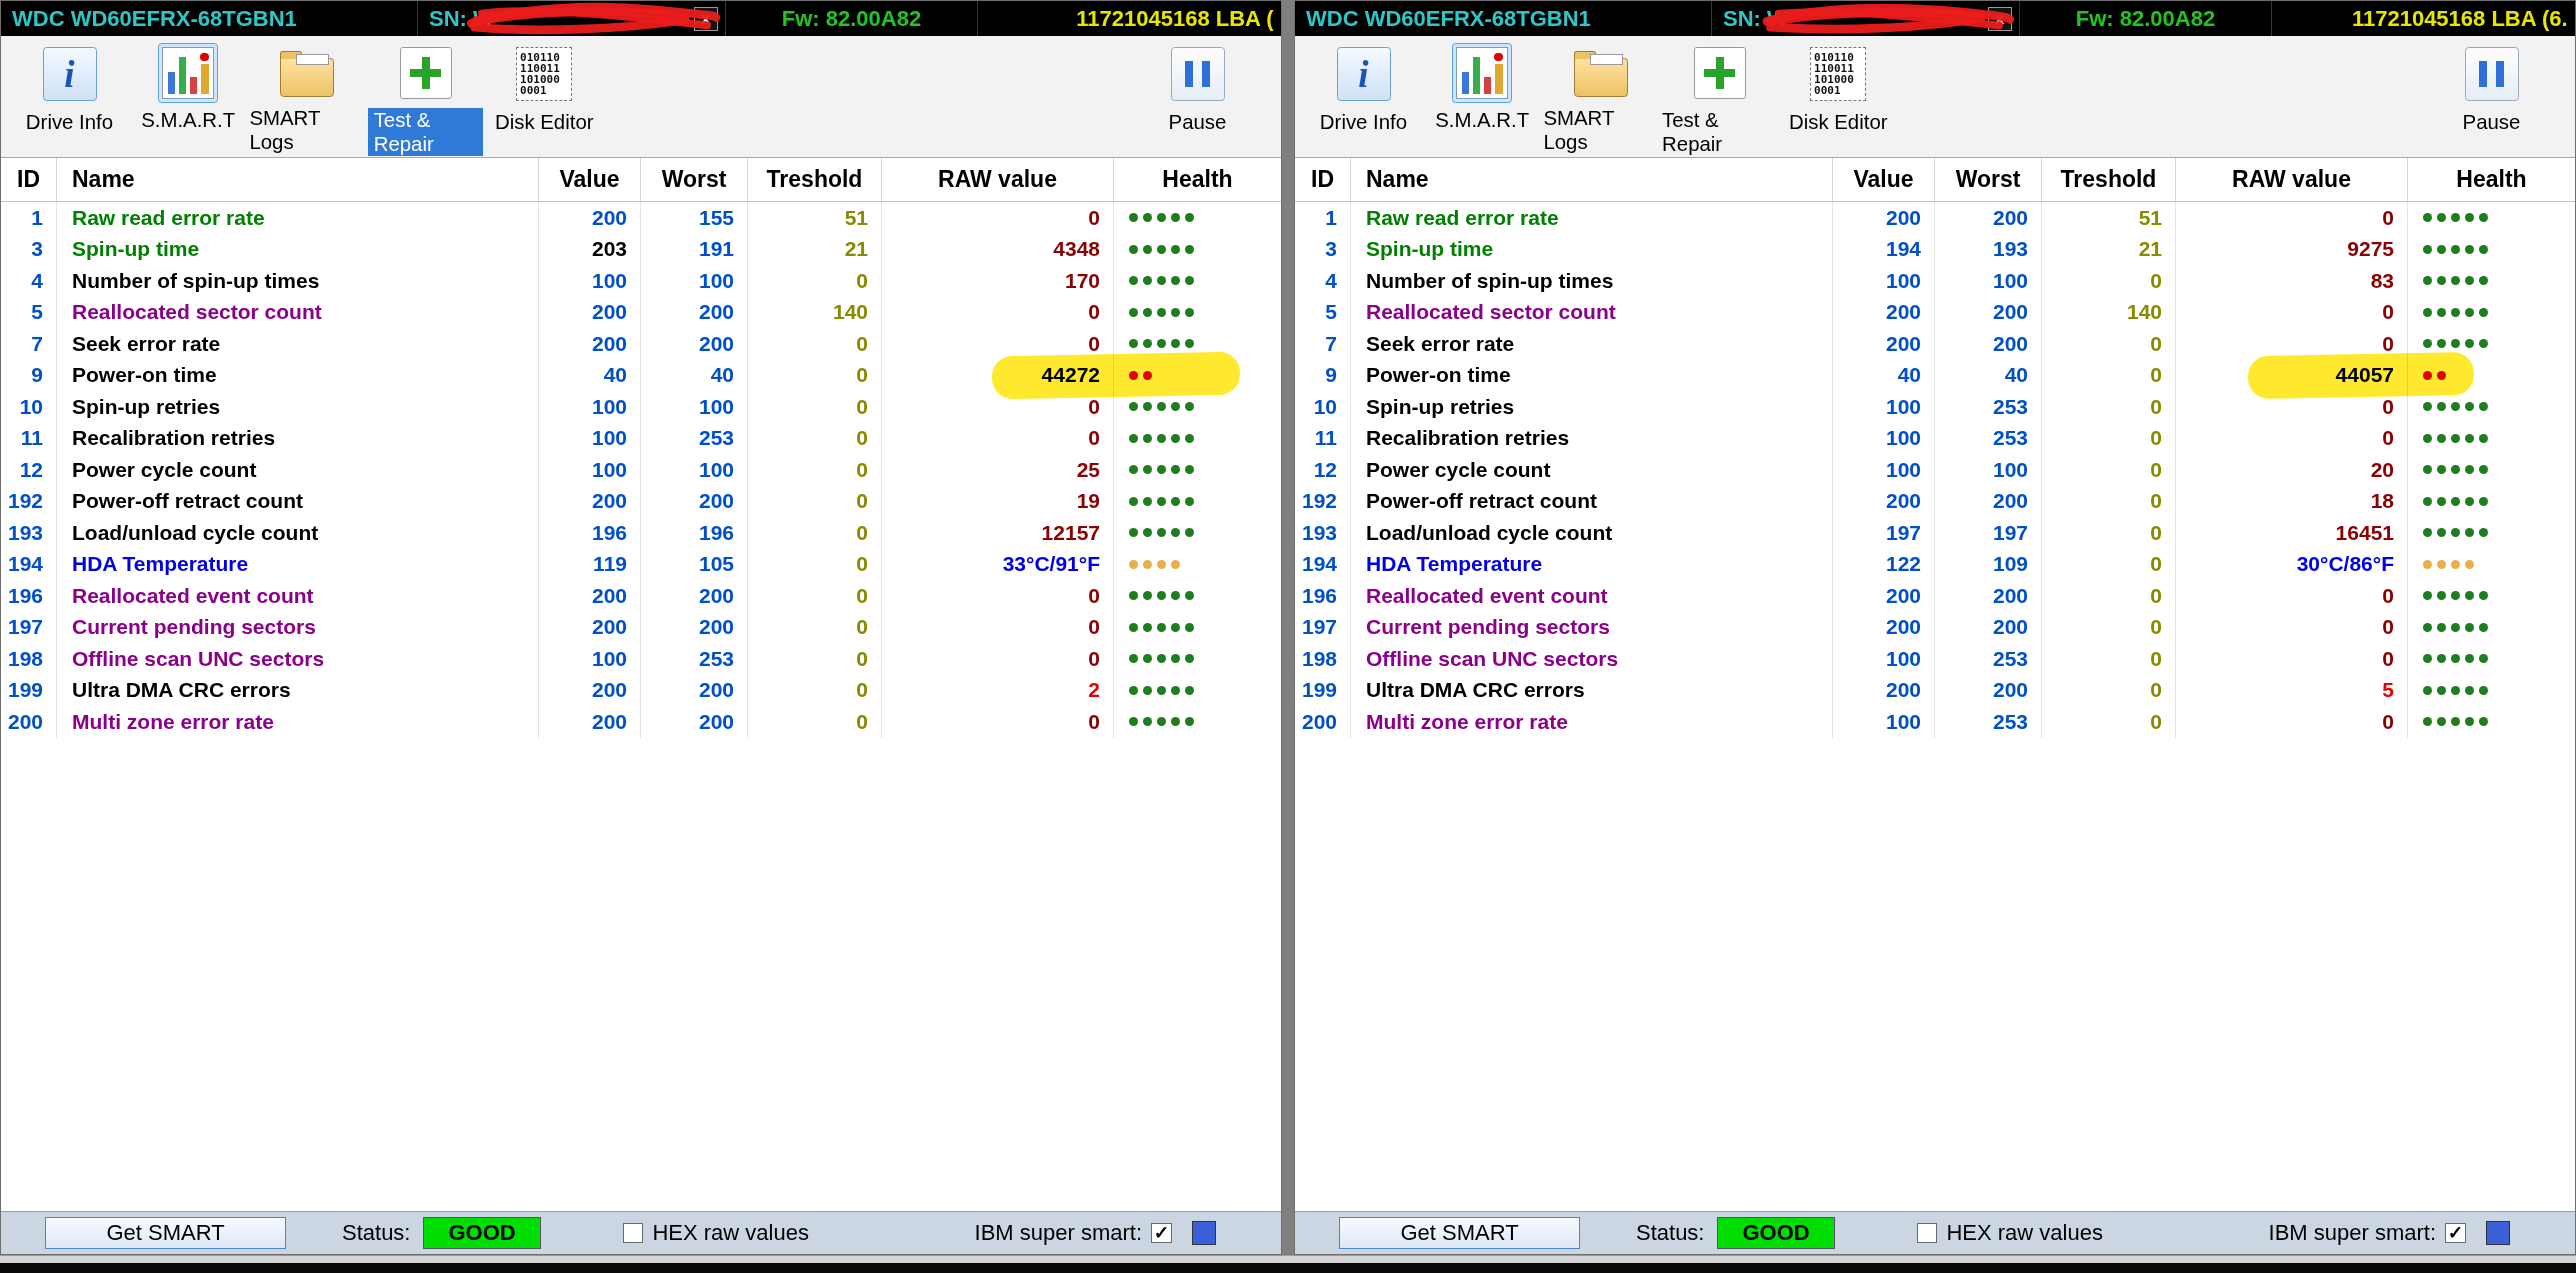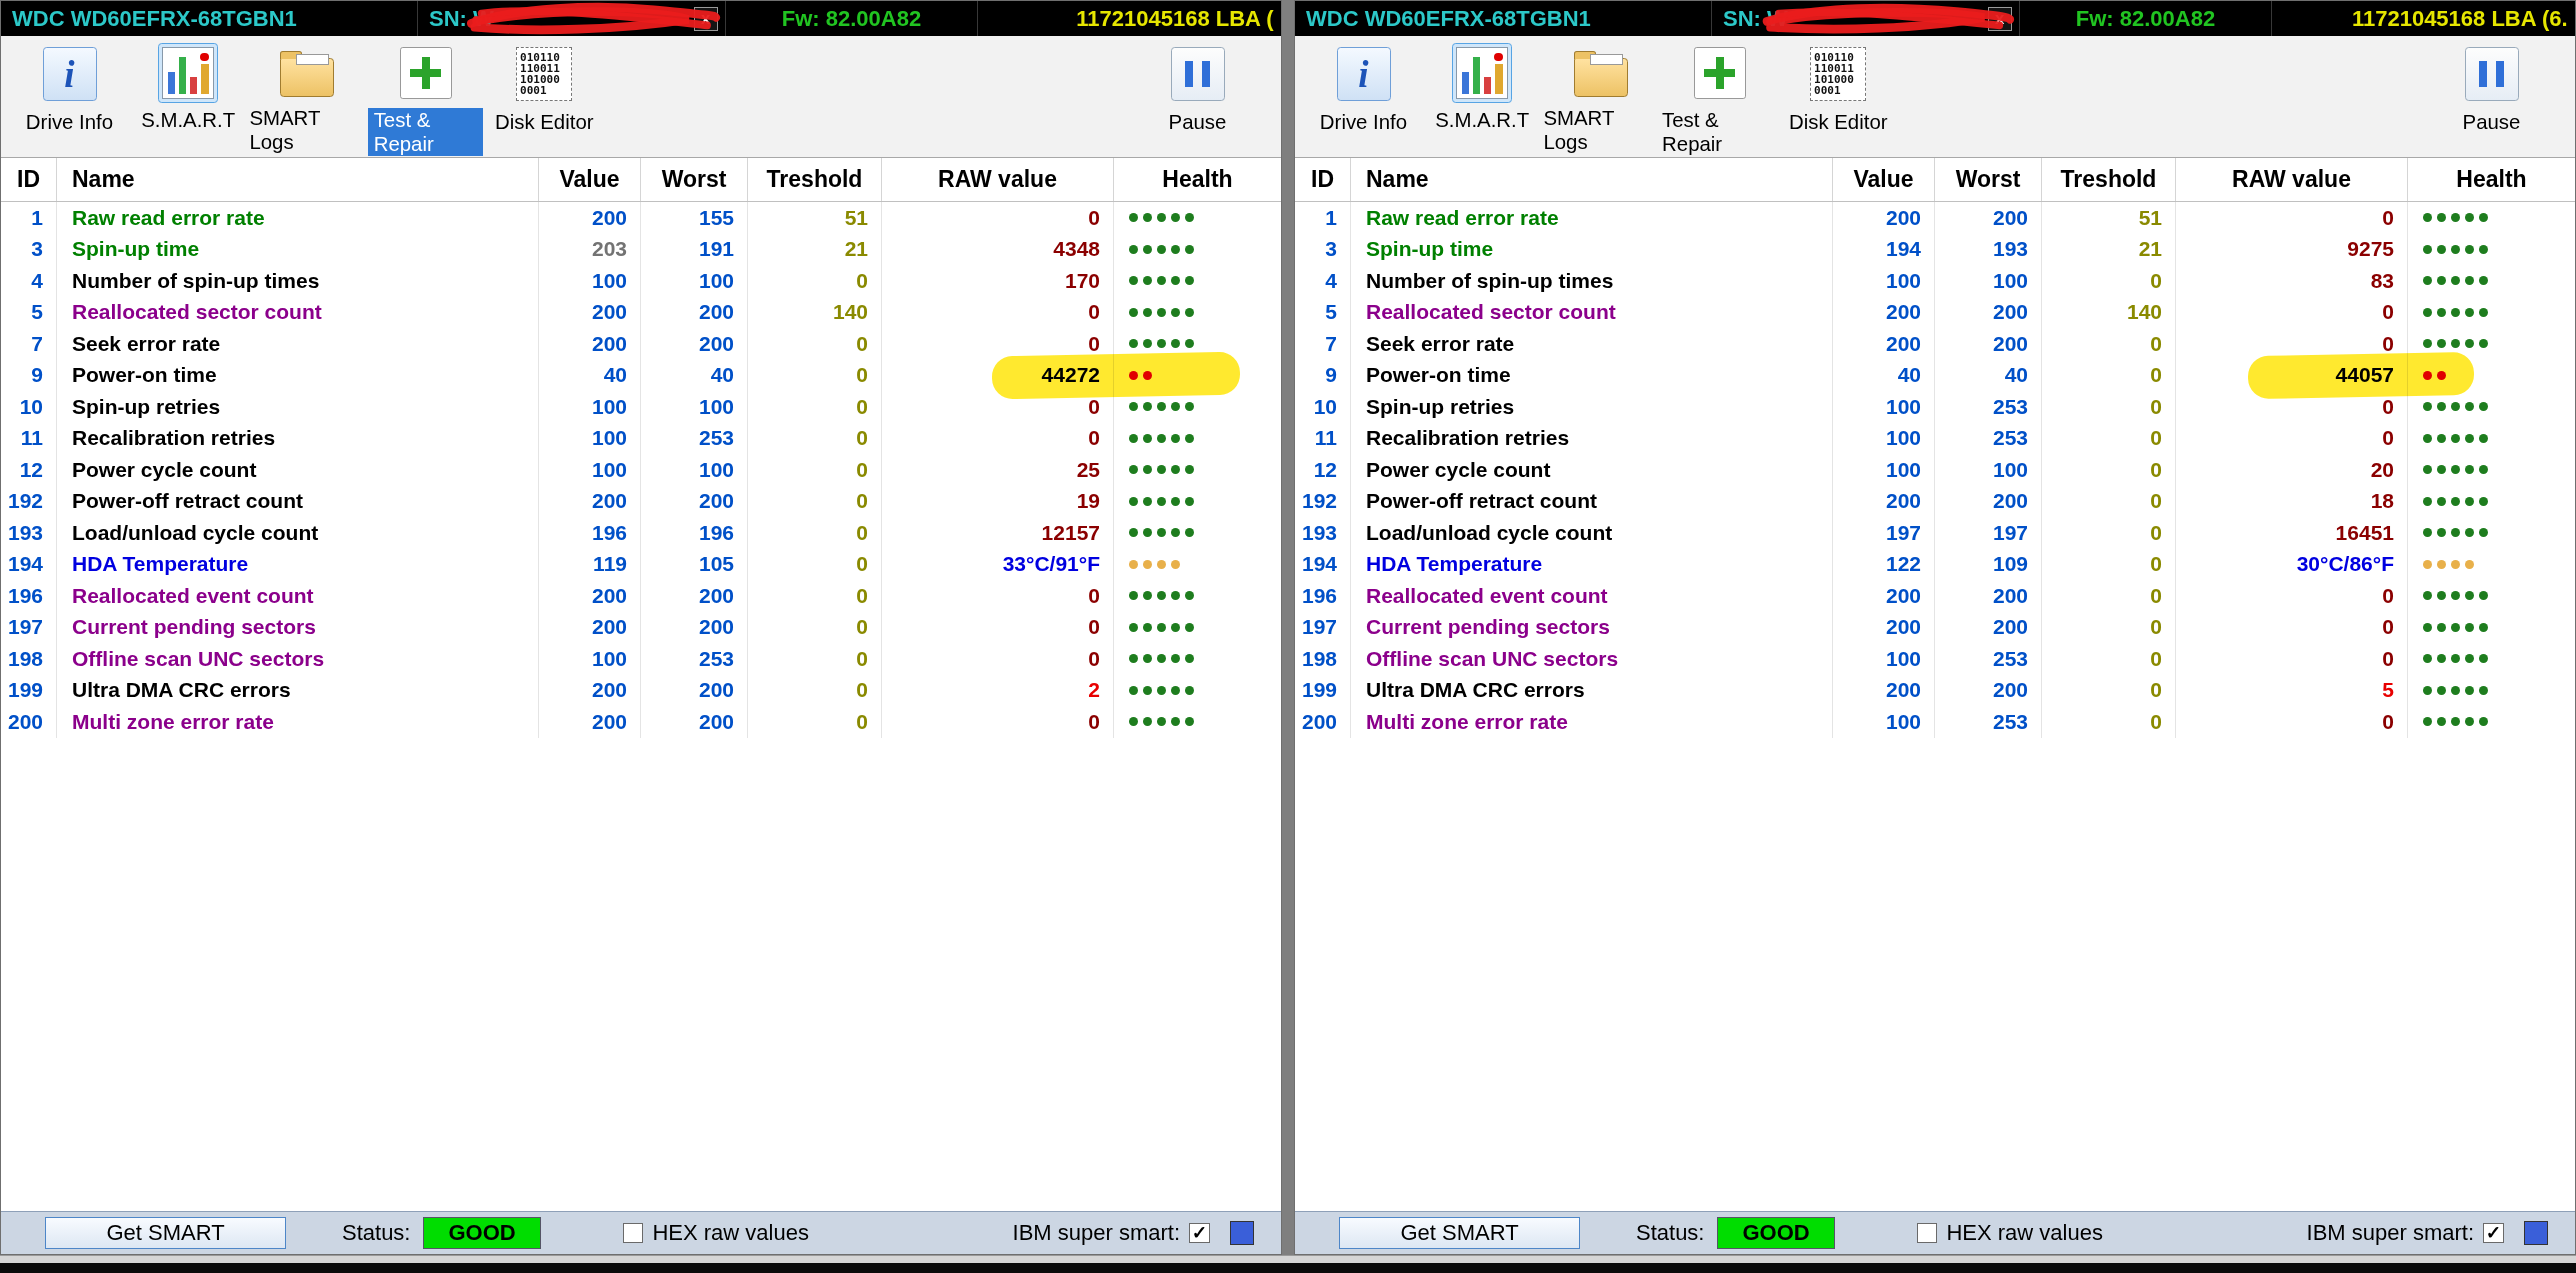--- a/index.html
+++ b/index.html
@@ -93,21 +93,21 @@
   .statusbar{position:absolute;left:0;bottom:0;width:100%;height:43px;background:#ccd6e3;
     border-top:0.9px solid #8ea0b8;display:flex;align-items:center;font-size:22px;color:#000;box-sizing:border-box;}
   .btn-getsmart{margin-left:44px;width:241px;height:31.5px;border:1.9px solid #4d86c8;
     background:linear-gradient(#f8fbff,#dde7f3);display:flex;align-items:center;justify-content:center;
     font-size:22px;box-sizing:border-box;}
   .status-label{margin-left:56px;}
   .status-good{margin-left:13px;background:var(--good-bg);border:0.9px solid #556;padding:1.9px 24px;font-weight:bold;}
   .chk{width:20.4px;height:20.4px;background:#fff;border:0.9px solid #6a6a6a;display:inline-flex;
     align-items:center;justify-content:center;font-size:18.5px;font-weight:bold;box-sizing:border-box;}
   .hex-group{margin-left:82px;display:flex;align-items:center;gap:9.3px;}
-  .ibm-group{margin-left:auto;margin-right:27px;display:flex;align-items:center;gap:9.3px;}
+  .ibm-group{margin-left:auto;margin-right:65px;display:flex;align-items:center;gap:9.3px;}
   .swatch{width:22px;height:22px;border:0.9px solid #333;background:#3a5fd9;margin-left:11px;}
 
   
   .footer{position:absolute;left:0;top:1255px;width:2576px;height:18.5px;}
   .footer .light{height:8.3px;background:#d6d6d6;border-top:0.9px solid #9a9a9a;box-sizing:border-box;}
   .footer .dark{height:10.2px;background:#0a0a0a;}
 </style>
 </head>
 <body>
 
@@ -206,21 +206,21 @@
           <span class="dot" style="background: rgb(30, 125, 30);"></span>
           <span class="dot" style="background: rgb(30, 125, 30);"></span>
           <span class="dot" style="background: rgb(30, 125, 30);"></span>
           <span class="dot" style="background: rgb(30, 125, 30);"></span>
           <span class="dot" style="background: rgb(30, 125, 30);"></span>
         </div>
       </div>
       <div class="tr">
         <div class="td c-id num" style="color: rgb(0, 80, 200);">3</div>
         <div class="td c-name" style="color: rgb(0, 128, 0);">Spin-up time</div>
-        <div class="td c-val num" style="color: #737373;">203</div>
+        <div class="td c-val num" style="color: #000000;">203</div>
         <div class="td c-worst num" style="color: rgb(0, 80, 200);">191</div>
         <div class="td c-tresh num" style="color: rgb(138, 138, 0);">21</div>
         <div class="td c-raw num" style="color: rgb(139, 0, 0);">4348</div>
         <div class="td c-health">
           <span class="dot" style="background: rgb(30, 125, 30);"></span>
           <span class="dot" style="background: rgb(30, 125, 30);"></span>
           <span class="dot" style="background: rgb(30, 125, 30);"></span>
           <span class="dot" style="background: rgb(30, 125, 30);"></span>
           <span class="dot" style="background: rgb(30, 125, 30);"></span>
         </div>

